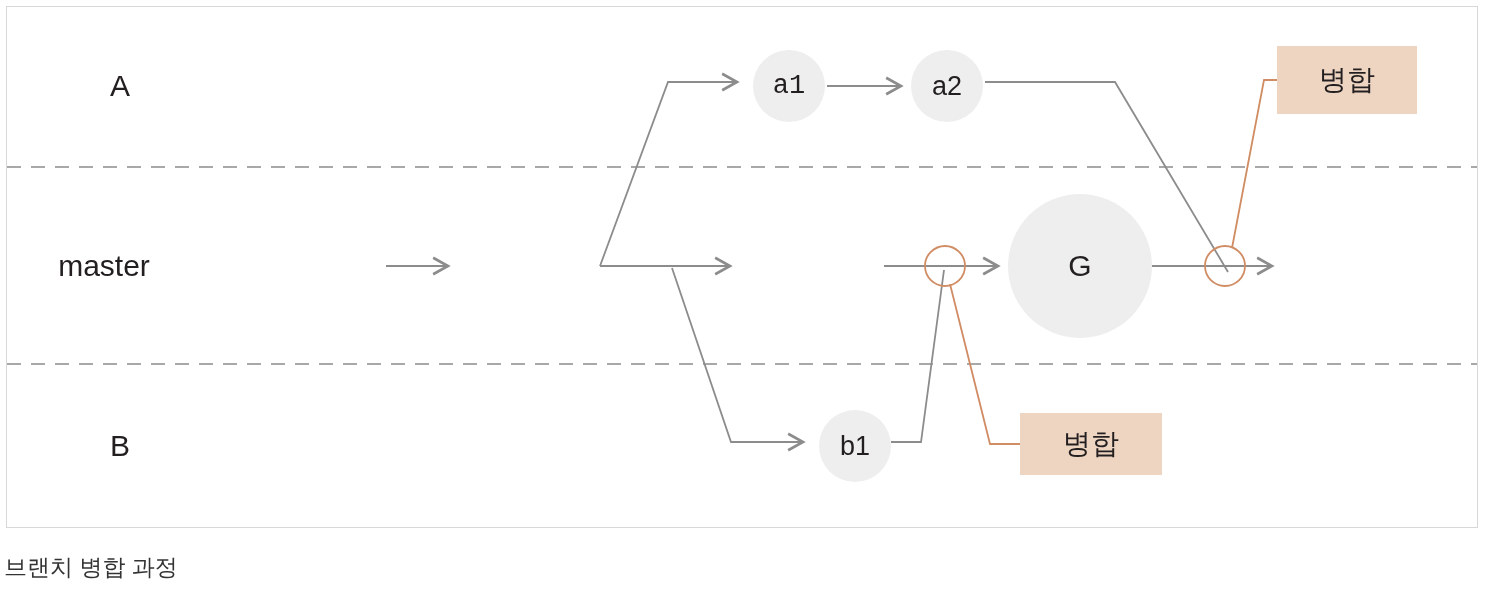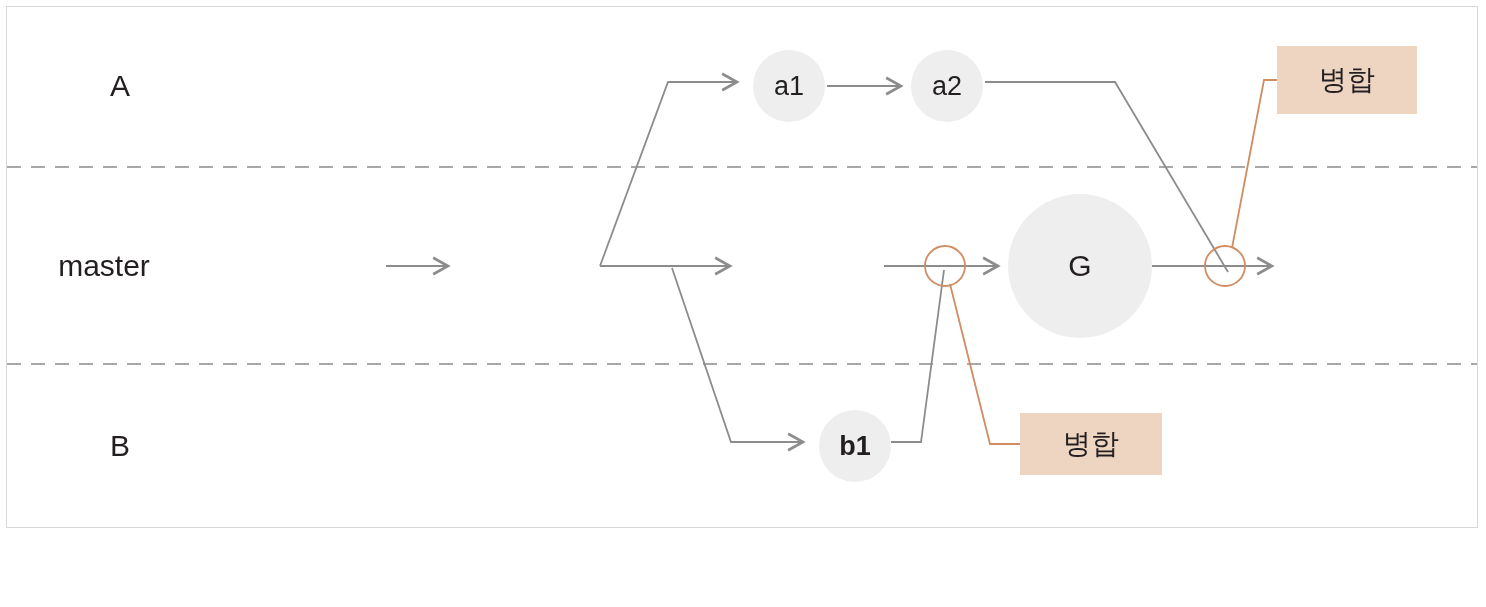--- a/index.html
+++ b/index.html
@@ -116,21 +116,22 @@
 
     <path d="M 1232 248 L 1264 80 L 1277 80" fill="none" stroke="#d08c63" stroke-width="1.8"></path>
     <path d="M 950 284 L 990 444 L 1020 444" fill="none" stroke="#d08c63" stroke-width="1.8"></path>
   </svg>
 
   <div class="lane-label" style="left:120px; top:86px;">A</div>
   <div class="lane-label" style="left:104px; top:266px;">master</div>
   <div class="lane-label" style="left:120px; top:446px;">B</div>
 
   <div class="commit-node" style="left:1080px; top:266px; width:144px; height:144px;">G</div>
-  <div class="commit-node small" style="left:789px; top:86px; width:72px; height:72px;">a1</div>
+  <div class="commit-node small" style="left:789px; top:86px; width:72px; height:72px;font-family:Liberation Mono, monospace;">a1</div>
   <div class="commit-node small" style="left:947px; top:86px; width:72px; height:72px;">a2</div>
-  <div class="commit-node small" style="left:855px; top:446px; width:72px; height:72px;font-weight:bold;">b1</div>
+  <div class="commit-node small" style="left:855px; top:446px; width:72px; height:72px;">b1</div>
 
   <div class="merge-box" style="left:1277px; top:46px; width:140px; height:68px;">병합</div>
   <div class="merge-box" style="left:1020px; top:413px; width:142px; height:62px;">병합</div>
 
+  <div id="caption">브랜치 병합 과정</div>
 
 </div>
 
 </body></html>

